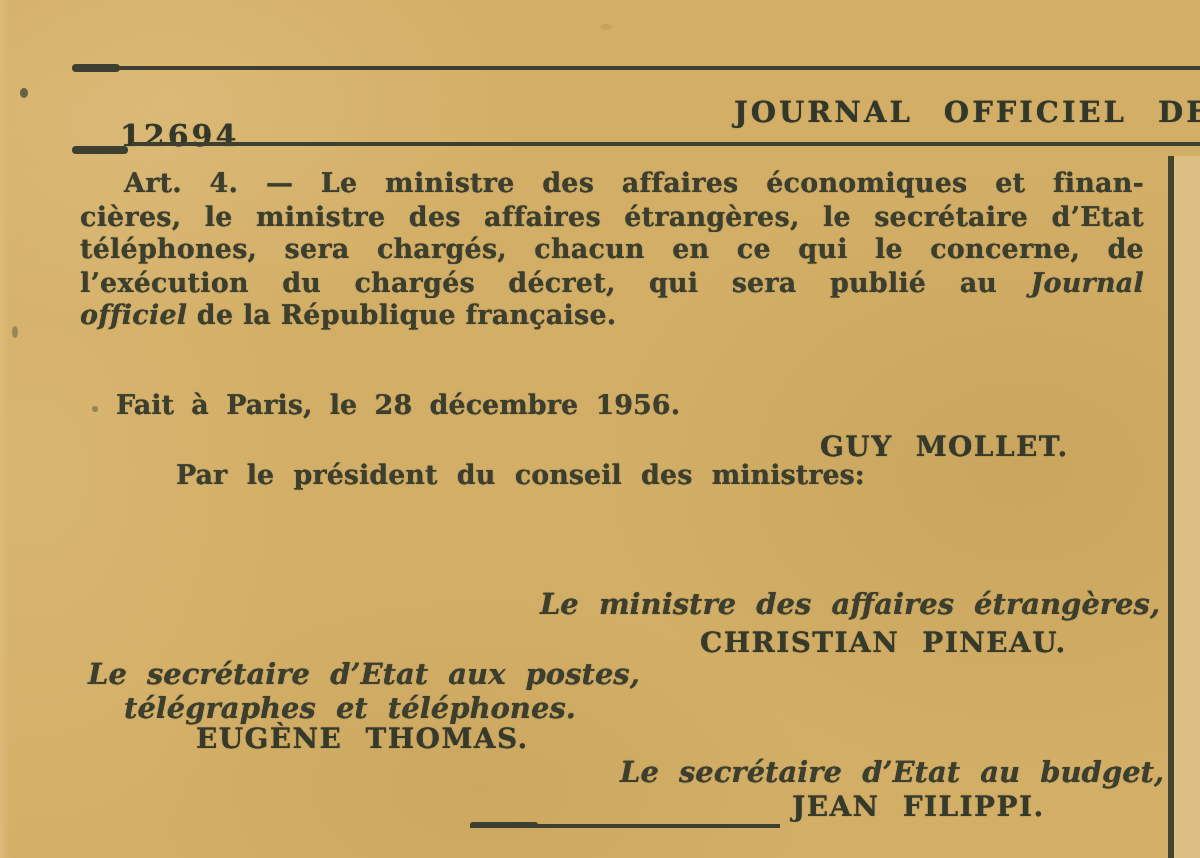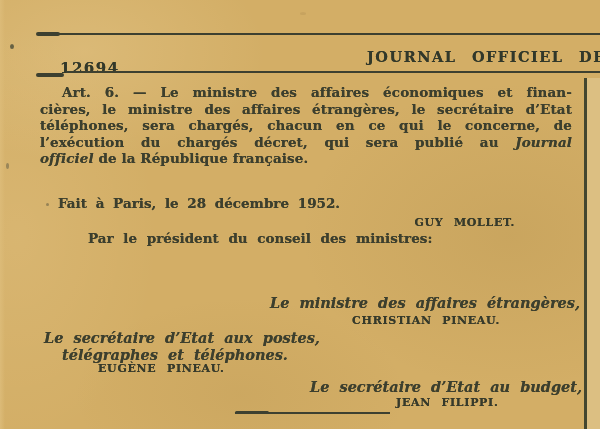--- a/index.html
+++ b/index.html
@@ -43,21 +43,21 @@
   .jline{height:16.6px;line-height:16.6px;text-align:justify;text-align-last:justify;
     white-space:nowrap_off;}
   .jline.first{padding-left:22px;}
   .jline.lastline{text-align:left;text-align-last:left;}
   .it{font-style:italic;}
 
   .abs{position:absolute;white-space:nowrap;}
   .dateline{left:58px;top:195px;font-size:13.5px;font-weight:bold;word-spacing:4px;}
   .by-line{left:88px;top:230px;font-size:13.5px;font-weight:bold;word-spacing:5px;}
   .sigtitle{font-size:14.5px;font-style:italic;font-weight:bold;word-spacing:5px;}
-  .name{font-size:11px;font-weight:bold;letter-spacing:0.7px;word-spacing:6px;color:#363a2b;}
+  .name{font-size:14px;font-weight:bold;letter-spacing:0.7px;word-spacing:6px;color:#363a2b;}
   .sig-mollet{left:410px;top:216px;width:105px;text-align:right;}
   .t-econ{left:42px;top:250px;}
   .n-ramadier{left:172px;top:270px;}
   .t-foreign{left:260px;top:294px;width:320px;text-align:right;}
   .n-pineau{left:350px;top:314px;width:152px;text-align:center;}
   .t-postes1{left:44px;top:329px;}
   .t-postes2{left:62px;top:346px;}
   .n-thomas{left:98px;top:362px;}
   .t-budget{left:310px;top:378px;width:272px;text-align:right;}
   .n-filippi{left:396px;top:396px;width:98px;text-align:center;}
@@ -86,48 +86,48 @@
     <div class="rule rule-top"></div>
     <div class="rule rule-top-blob"></div>
     <div class="page-num ink">12694</div>
     <div class="masthead ink">JOURNAL OFFICIEL DE LA</div>
     <div class="rule rule-bot"></div>
     <div class="rule rule-bot-blob"></div>
   </div>
 
   <div class="article ink">
     <div class="jline first">
-      <span>Art. 6. — Le ministre des affaires économiques et finan-</span>
+      <span>Art. 4. — Le ministre des affaires économiques et finan-</span>
     </div>
     <div class="jline">
       <span>cières, le ministre des affaires étrangères, le secrétaire d’Etat</span>
     </div>
     <div class="jline">
       <span>téléphones, sera chargés, chacun en ce qui le concerne, de</span>
     </div>
     <div class="jline">
       <span>l’exécution du chargés décret, qui sera publié au </span><span class="it">Journal</span>
     </div>
     <div class="jline lastline">
       <span class="it">officiel</span><span> de la République française.</span>
     </div>
   </div>
 
-  <div class="abs dateline ink">Fait à Paris, le 28 décembre 1952.</div>
+  <div class="abs dateline ink">Fait à Paris, le 28 décembre 1956.</div>
 
   <div class="abs name sig-mollet ink">GUY MOLLET.</div>
 
   <div class="abs by-line ink">Par le président du conseil des ministres:</div>
 
 
   <div class="abs sigtitle t-foreign ink">Le ministre des affaires étrangères,</div>
   <div class="abs name n-pineau ink">CHRISTIAN PINEAU.</div>
 
   <div class="abs sigtitle t-postes1 ink">Le secrétaire d’Etat aux postes,</div>
   <div class="abs sigtitle t-postes2 ink">télégraphes et téléphones.</div>
-  <div class="abs name n-thomas ink">EUGÈNE PINEAU.</div>
+  <div class="abs name n-thomas ink">EUGÈNE THOMAS.</div>
 
   <div class="abs sigtitle t-budget ink">Le secrétaire d’Etat au budget,</div>
   <div class="abs name n-filippi ink">JEAN FILIPPI.</div>
 
   <div class="rule end-rule"></div>
   <div class="rule end-rule-blob"></div>
 </div>
 
 </body></html>

